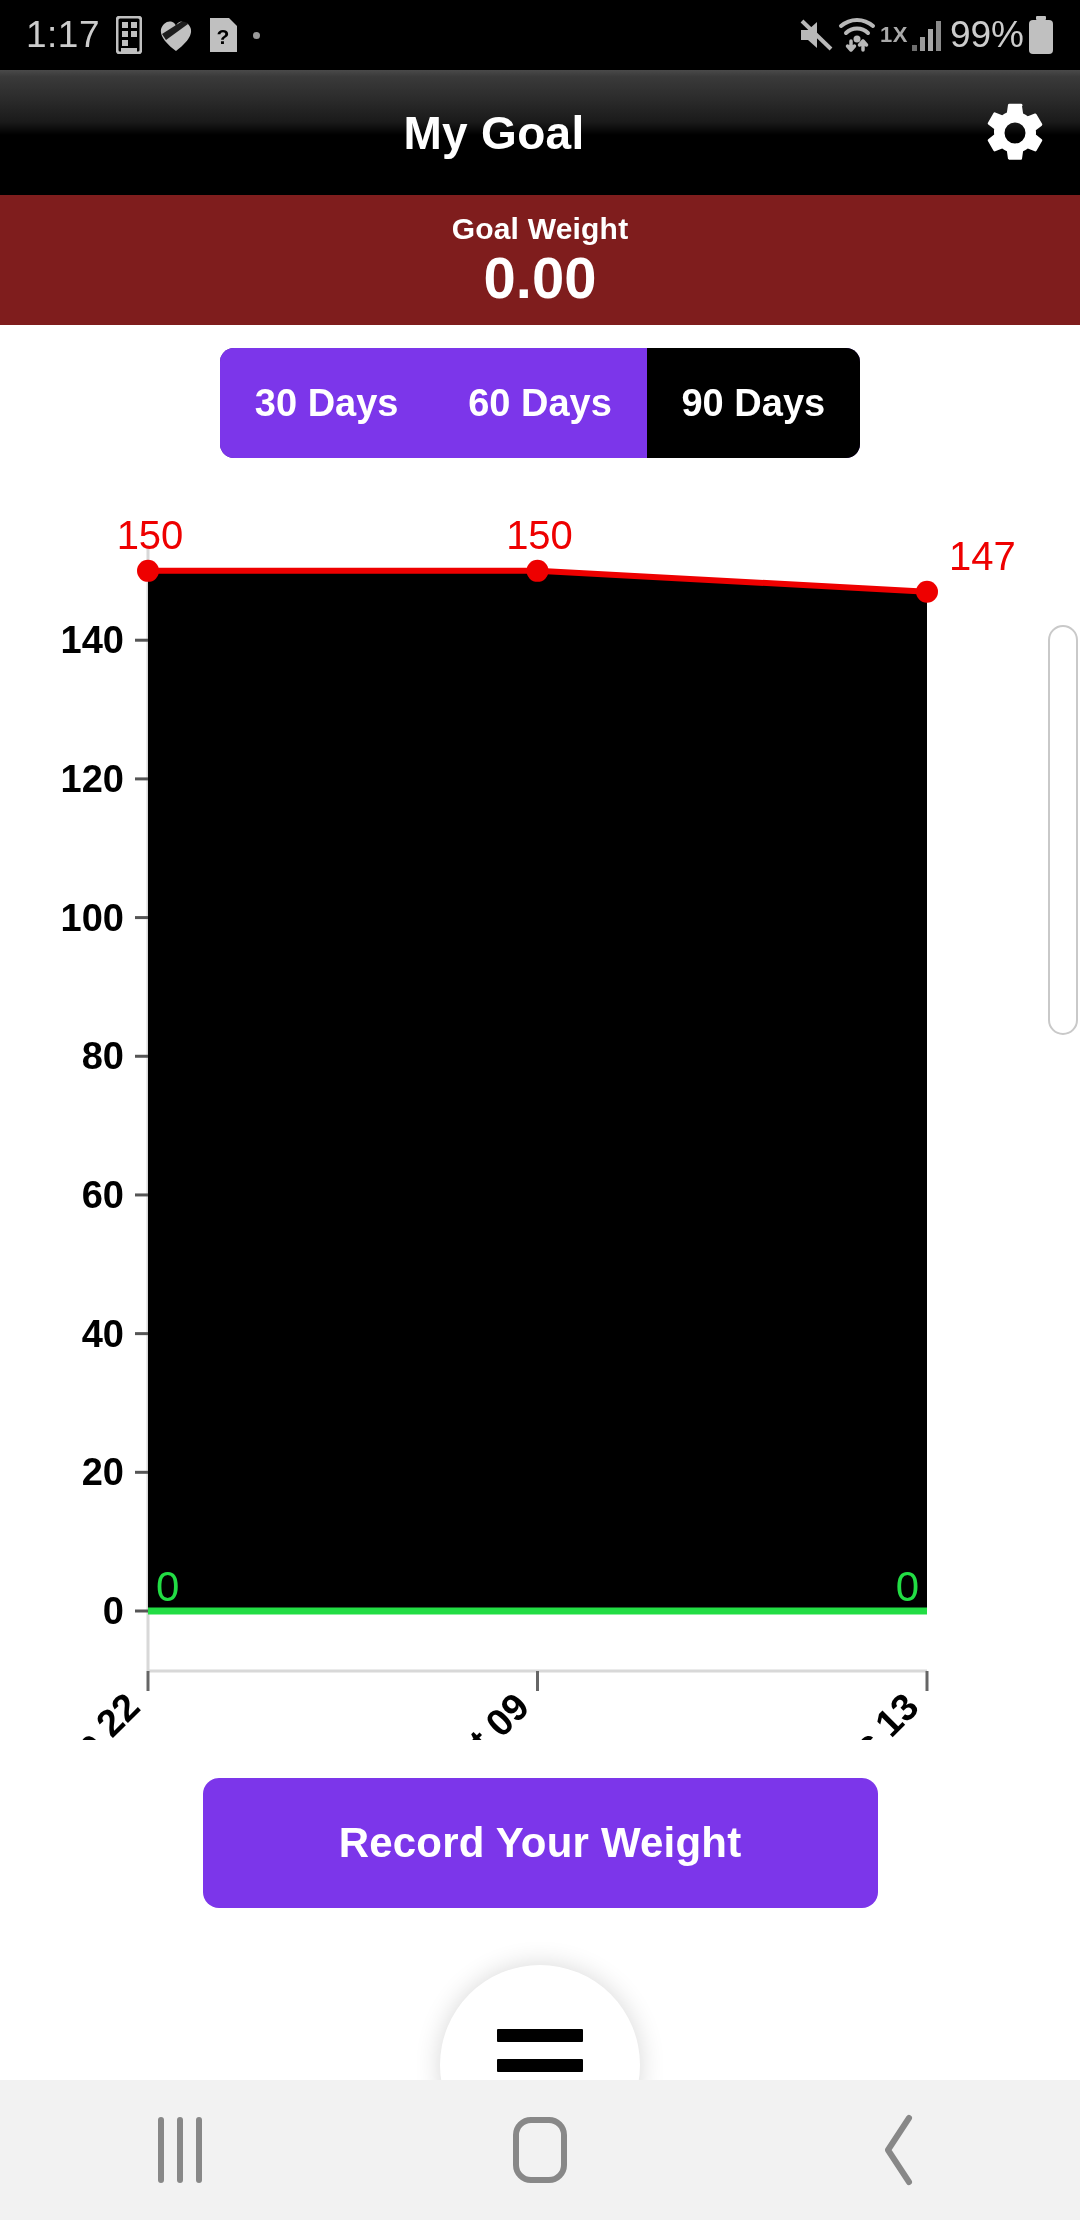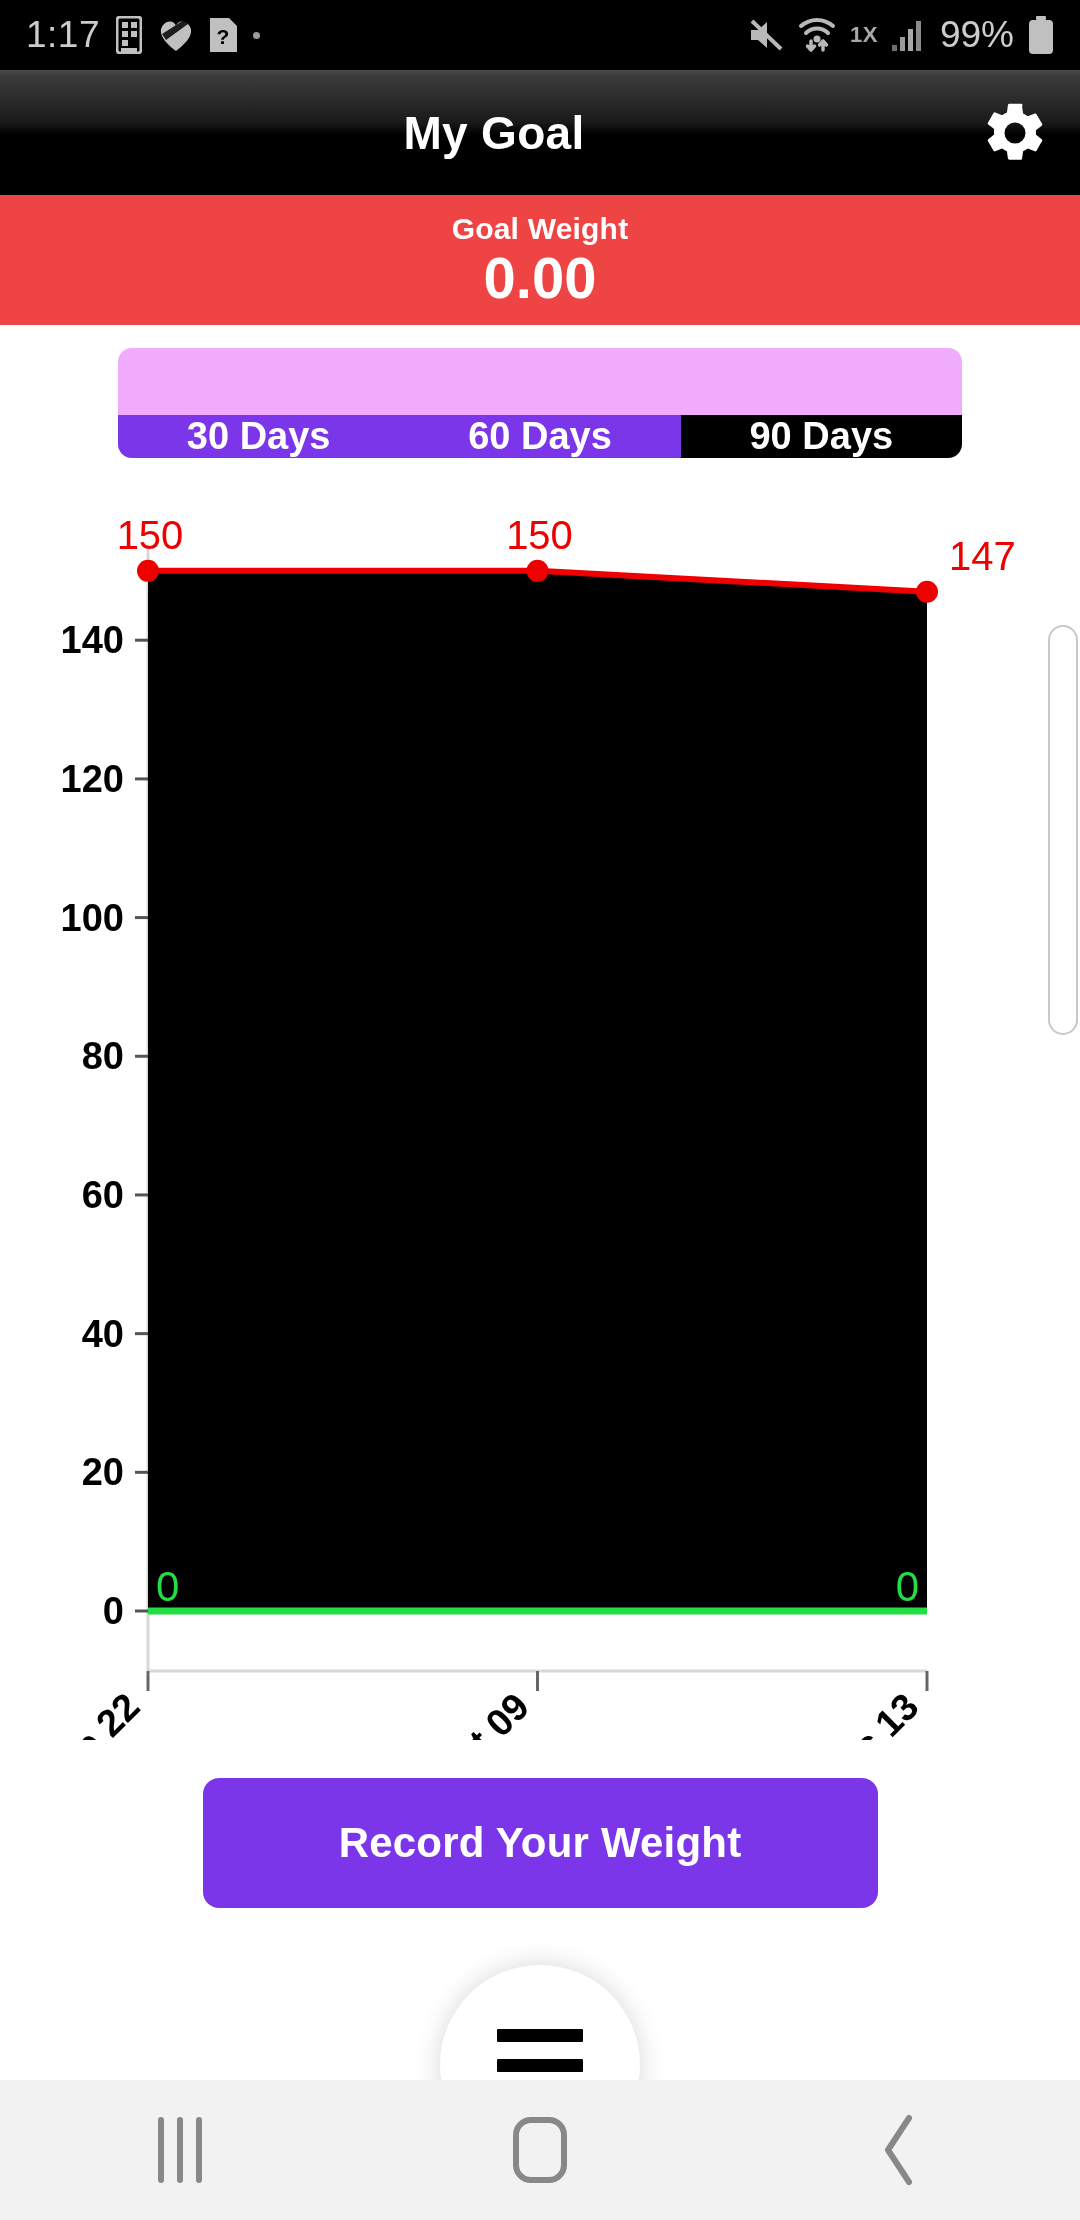--- a/index.html
+++ b/index.html
@@ -12,21 +12,21 @@
   #screen { position:relative; width:1080px; height:2220px; background:#fff;padding-left:20px; }
 
   
   .statusbar {
     position:absolute; left:0; top:0; width:1080px; height:70px;
     background:#000; display:flex; align-items:center;
     padding:0 26px; color:#c8c8c8;
   }
   .sb-left { display:flex; align-items:center; gap:16px; }
   .sb-time { font-size:37px; font-weight:400; color:#cccccc; letter-spacing:0.5px; }
-  .sb-right { margin-left:auto; display:flex; align-items:center; gap:14px; }
+  .sb-right { margin-left:auto; display:flex; align-items:center; gap:4px; }
   .sb-batt-text { font-size:37px; font-weight:400; color:#cccccc; }
   .sb-1x { font-size:22px; font-weight:700; color:#a9a9a9; letter-spacing:0.5px; }
   .icn { display:inline-block; line-height:0; }
   .dot-tiny { width:7px; height:7px; border-radius:50%; background:#9a9a9a; display:inline-block; }
 
   
   .appbar {
     position:absolute; left:0; top:70px; width:1080px; height:125px;
     background:#000;
   }
@@ -40,35 +40,34 @@
     color:#fff; font-size:46px; font-weight:700; letter-spacing:0.3px;
   }
   .gear-btn {
     position:absolute; right:28px; top:50%; transform:translateY(-50%);
     width:74px; height:74px; display:flex; align-items:center; justify-content:center;
   }
 
   
   .goalpanel {
     position:absolute; left:0; top:195px; width:1080px; height:130px;
-    background:#ef4444; display:flex; flex-direction:column;
+    background:#7f1d1d; display:flex; flex-direction:column;
     align-items:center; justify-content:center; gap:2px;
   }
   .goal-label { color:#ffffff; font-size:30px; font-weight:700; letter-spacing:0.2px; }
   .goal-value { color:#ffffff; font-size:58px; font-weight:700; line-height:1.05; }
 
   
   .segwrap {
     position:absolute; left:0; top:348px; width:1080px;
     display:flex; justify-content:center;
   }
   .segmented {
-    display:flex; width:844px; height:110px; border-radius:14px; overflow:hidden;
-    background:#f0abfc;
-    align-items:flex-end;
+    display:flex; width:640px; height:110px; border-radius:14px; overflow:hidden;
+    background:#4c1d95;
   }
   .seg {
     flex:1; display:flex; align-items:center; justify-content:center;
     color:#ffffff; font-size:38px; font-weight:700; background:#7c36ea;
   }
   .seg.active { background:#000000; }
 
   
   .chartarea { position:absolute; left:0; top:480px; width:1080px; height:1260px; }
   .chart-svg { position:absolute; left:0; top:0; }

